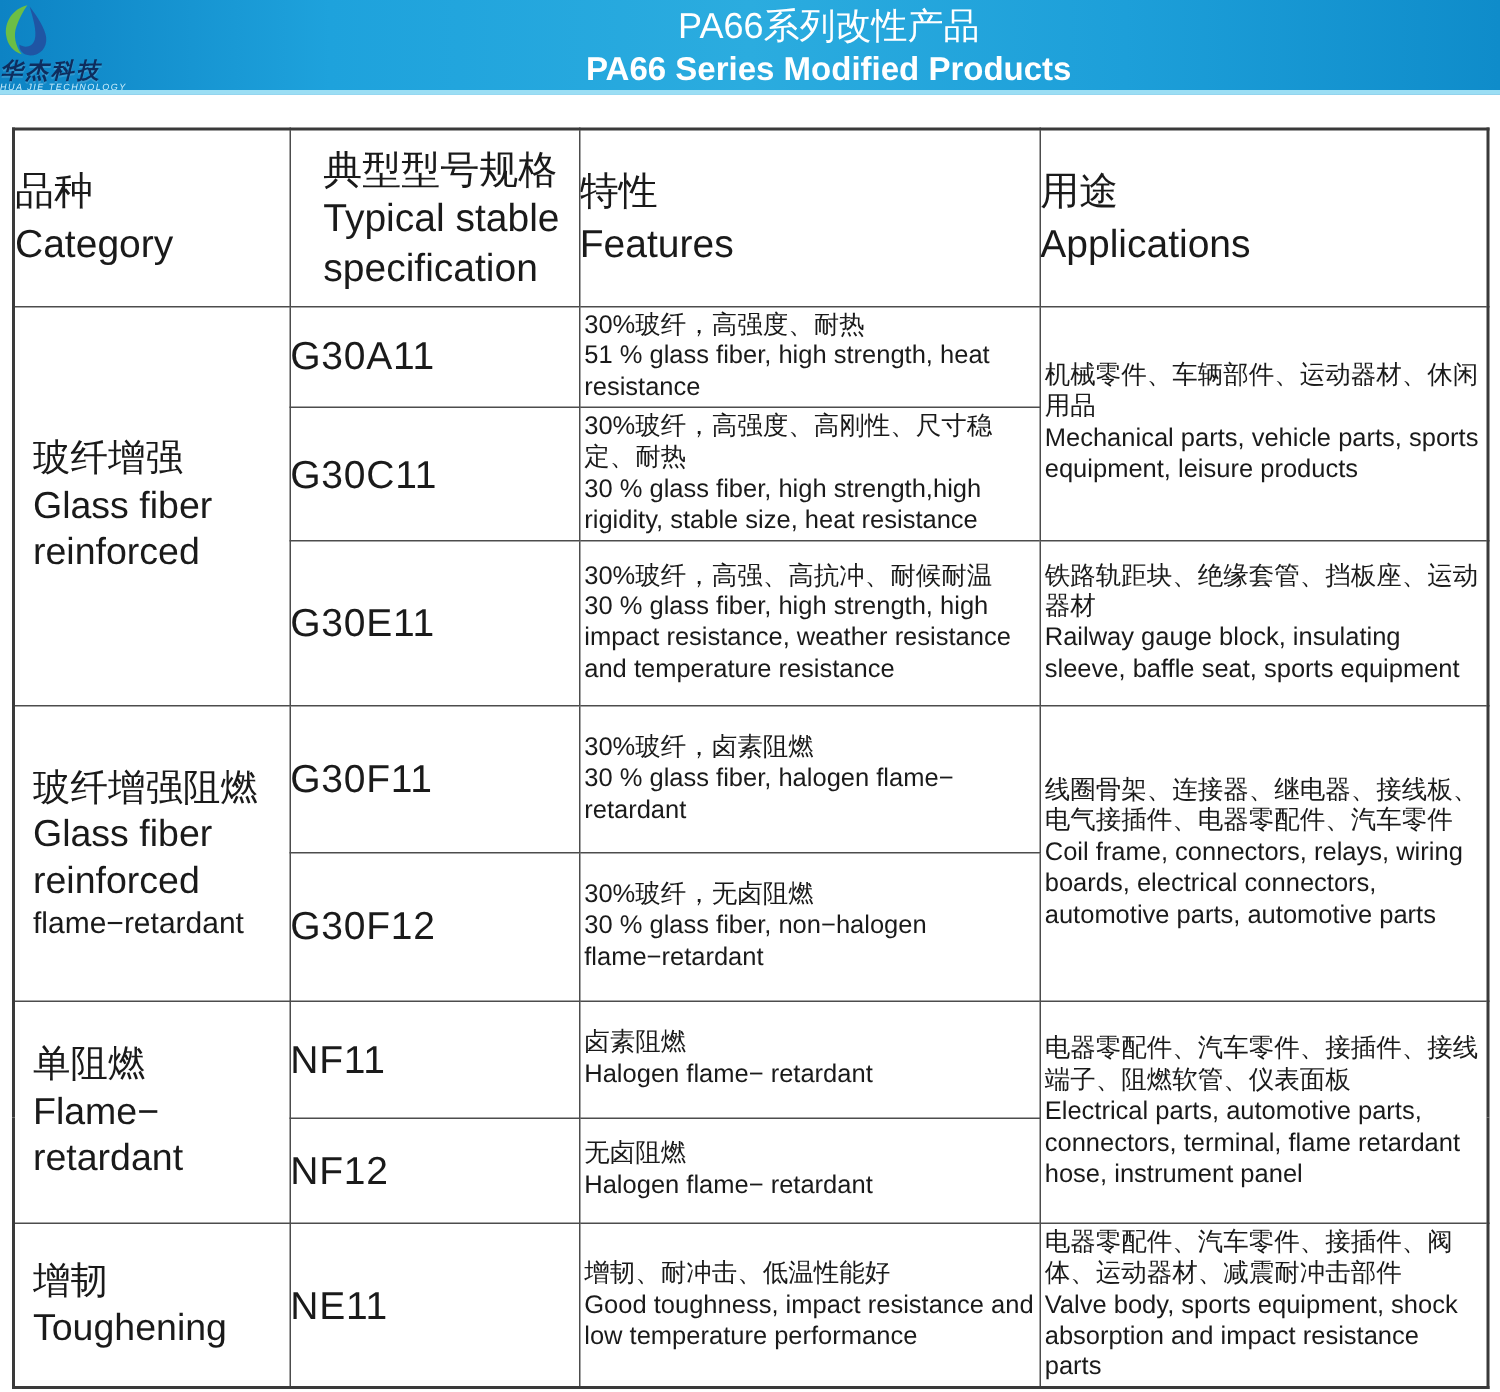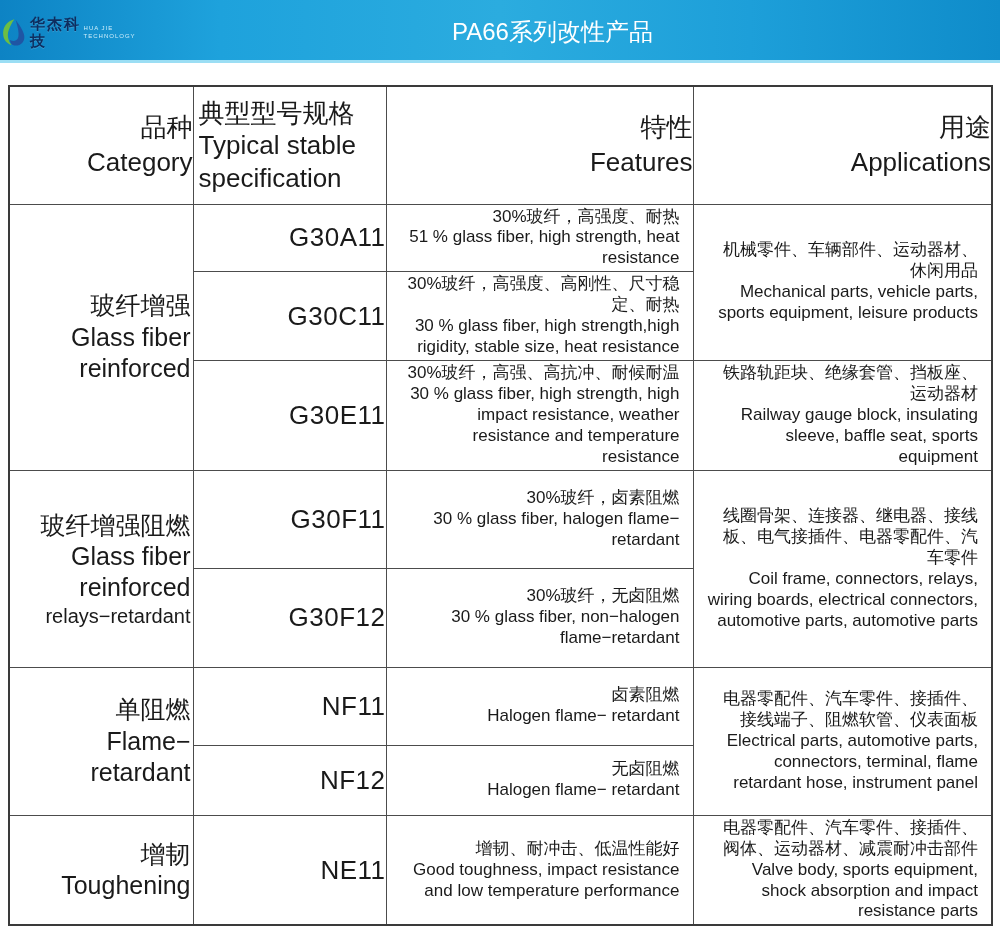--- a/index.html
+++ b/index.html
@@ -22,24 +22,24 @@
   }
   .banner::after {
     content: "";
     position: absolute; left: 0; right: 0; bottom: 0;
     height: 3px;
     background: #9bdef4;
   }
   .logo-wrap {
     width: 150px;
     display: flex;
-    flex-direction: row;
-    align-items: center;
+    flex-direction: column;
     justify-content: center;
     padding-top: 2px;
+    font-style: italic;
   }
   .logo-icon { width: 38px; height: 38px; display: block; }
   .logo-zh {
     font-size: 15px; font-weight: 700; letter-spacing: 2px;
     color: #0e2d5e;
     text-shadow: 0 1px 0 rgba(255,255,255,0.15);
     line-height: 1.1;
   }
   .logo-en {
     font-size: 6px; letter-spacing: 1px;
@@ -58,62 +58,63 @@
   
   table.spec {
     border-collapse: collapse;
     table-layout: fixed;
     width: 983px;
     margin: 22px 0 0 8px;
   }
   .spec th, .spec td {
     border: 1.6px solid #4c4c4c;
     vertical-align: middle;
-    text-align: right;
+    text-align: left;
     overflow: hidden;
   }
   .spec { border: 2px solid #3a3a3a; }
 
   .spec thead tr { height: 118px; }
 
   th .h-zh, th .h-en { display: block; font-weight: 400; }
   th.col-category .h-zh, th.col-category .h-en,
   th.col-features .h-zh, th.col-features .h-en,
   th.col-apps .h-zh, th.col-apps .h-en { font-size: 26px; line-height: 1.35; }
-  th.col-model { text-align: left; padding-left: 5px; }
+  th.col-model { text-align: left; padding-left: 22px; }
   th.col-model .h-zh, th.col-model .h-en { font-size: 26px; line-height: 1.25; }
 
-  td.cat { font-size: 25px; line-height: 1.25; padding: 2px; }
+  td.cat { font-size: 25px; line-height: 1.25; padding: 12px; }
   td.cat .c-zh, td.cat .c-en { display: block; }
   td.cat .c-en2 { display: block; font-size: 20px; line-height: 1.2; }
 
   td.model { font-size: 26px; letter-spacing: 0.5px; margin-top: 13px; }
 
   td.feat, td.apps {
     font-size: 17px;
     line-height: 1.23;
-    padding: 2px 13px;
+    padding: 2px 3px;
   }
   td.feat .f-zh, td.feat .f-en,
   td.apps .a-zh, td.apps .a-en { display: block; }
 </style>
 </head>
 <body>
 
 <div class="banner">
   <div class="logo-wrap">
     <svg class="logo-icon" viewBox="0 0 100 100">
       <path d="M48 4 C 22 10, 7 34, 11 58 C 13 73, 23 85, 38 90 C 27 75, 23 57, 29 41 C 34 27, 40 15, 48 4 Z" fill="#6cbe45"></path>
       <path d="M52 6 C 66 25, 79 44, 81 60 C 83 79, 70 92, 53 92 C 41 92, 33 83, 34 73 C 44 80, 57 77, 61 64 C 65 49, 58 27, 52 6 Z" fill="#1f55a4"></path>
     </svg>
     <div class="logo-zh">华杰科技</div>
     <div class="logo-en">HUA JIE TECHNOLOGY</div>
   </div>
   <div class="banner-titles">
     <div class="banner-title-zh">PA66系列改性产品</div>
+    <div class="banner-title-en">PA66 Series Modified Products</div>
   </div>
 </div>
 
 <table class="spec">
   <colgroup>
     <col style="width:184px">
       <col style="width:193px">
       <col style="width:307px">
       <col style="width:299px">
   </colgroup>
@@ -168,21 +169,21 @@
       </td>
       <td class="apps">
         <span class="a-zh">铁路轨距块、绝缘套管、挡板座、运动器材</span>
         <span class="a-en">Railway gauge block, insulating sleeve, baffle seat, sports equipment</span>
       </td>
     </tr>
     <tr style="height:98px">
       <td class="cat" rowspan="2">
         <span class="c-zh">玻纤增强阻燃</span>
         <span class="c-en">Glass fiber reinforced</span>
-        <span class="c-en2">relays−retardant</span>
+        <span class="c-en2">flame−retardant</span>
       </td>
       <td class="model">G30F11</td>
       <td class="feat">
         <span class="f-zh">30%玻纤，卤素阻燃</span>
         <span class="f-en">30 % glass fiber, halogen flame− retardant</span>
       </td>
       <td class="apps" rowspan="2">
         <span class="a-zh">线圈骨架、连接器、继电器、接线板、电气接插件、电器零配件、汽车零件</span>
         <span class="a-en">Coil frame, connectors, relays, wiring boards, electrical connectors, automotive parts, automotive parts</span>
       </td>

